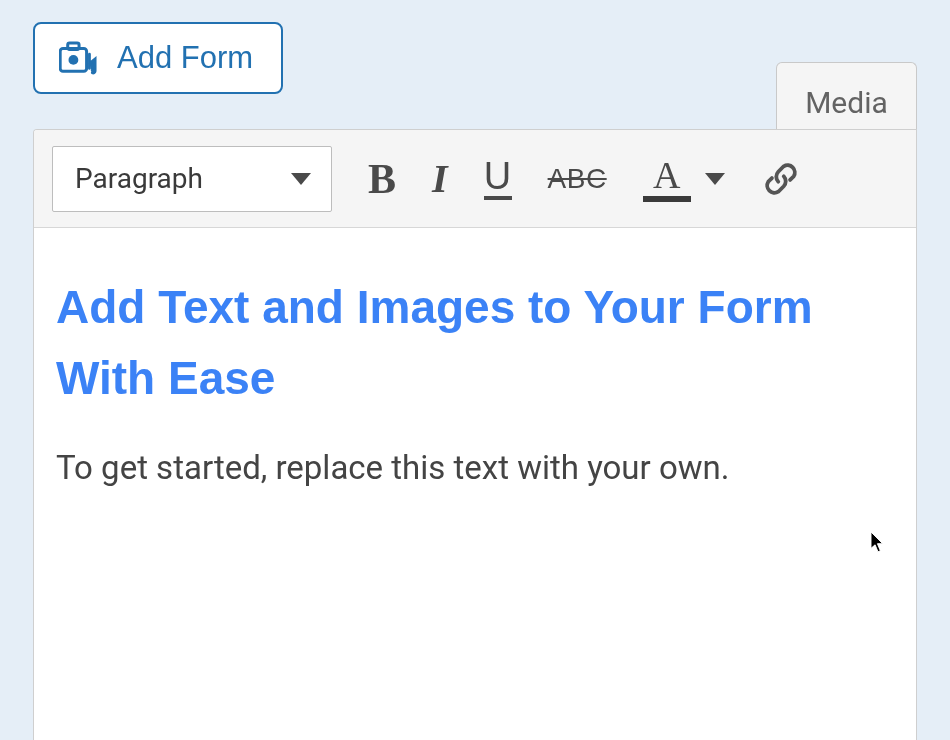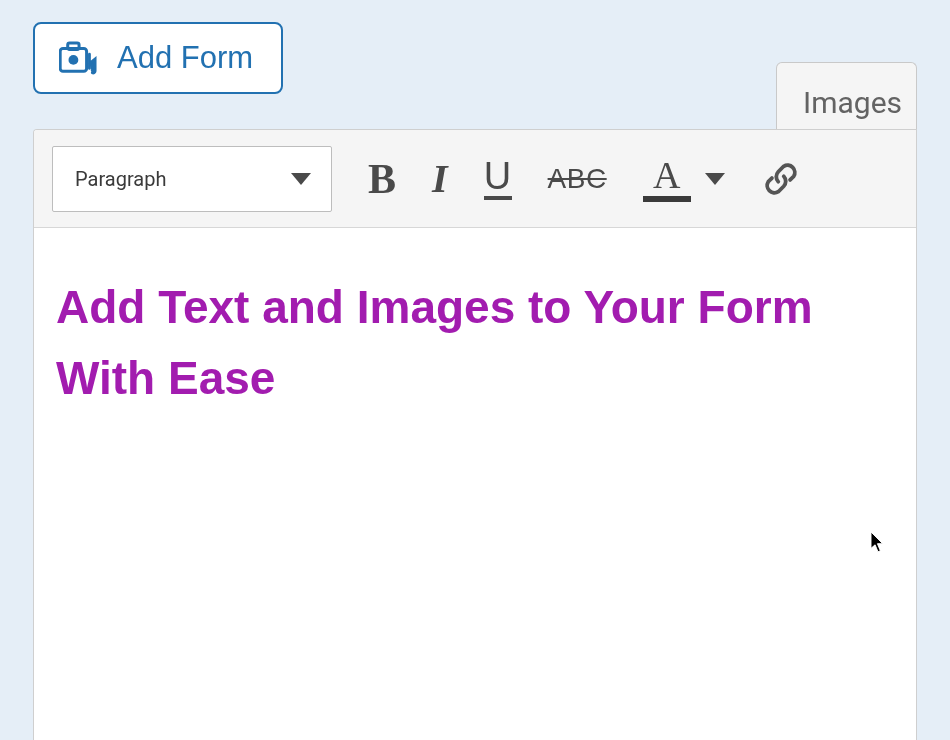--- a/index.html
+++ b/index.html
@@ -91,21 +91,21 @@
       width: 280px;
       background: #fff;
       border: 1px solid #bdbdbd;
       border-radius: 2px;
       display: flex;
       align-items: center;
       justify-content: space-between;
       padding: 0 20px 0 22px;
       cursor: pointer;
       color: #3a3a3a;
-      font-size: 20px;
+      font-size: 28px;
     }
     .caret-down {
       width: 0; height: 0;
       border-left: 10px solid transparent;
       border-right: 10px solid transparent;
       border-top: 12px solid #4a4a4a;
     }
 
     .tb-btn {
       display: flex;
@@ -130,21 +130,21 @@
     .tb-link svg { width:40px; height:40px; display:block; }
     .tb-link path { stroke:#555; stroke-width:4.2; fill:none; stroke-linecap:round; }
 
     
     .content {
       padding: 44px 22px 20px 22px;
     }
     .content h2 {
       font-size: 46px;
       font-weight: 700;
-      color: #a21caf;
+      color: #3b82f6;
       line-height: 1.55;
       margin-bottom: 30px;
       font-family: -apple-system, BlinkMacSystemFont, "Segoe UI", Helvetica, Arial, sans-serif;
     }
     .content p {
       font-size: 33px;
       color: #444;
       line-height: 1.4;
     }
 
@@ -169,21 +169,21 @@
       <circle cx="15" cy="20" r="5.2" fill="#2271b1"></circle>
       <path d="M32 14 v15 M32 24 l6 -5 v13 a2 2 0 0 1 -3 1.6" fill="#2271b1" stroke="#2271b1" stroke-width="3" stroke-linecap="round"></path>
       <circle cx="36" cy="31" r="2.4" fill="#2271b1"></circle>
     </svg>
   </span>
   <span>Add Form</span>
 </button>
 
 <div class="tabs-row">
   <div class="tab visual">
-    <span>Images</span>
+    <span>Media</span>
   </div>
 </div>
 
 <div class="editor-wrap">
   <div class="toolbar">
     <div class="format-select">
       <span>Paragraph</span>
       <span class="caret-down"></span>
     </div>
     <div class="tb-btn tb-bold">
@@ -211,20 +211,21 @@
         <svg viewBox="0 0 44 44">
           <path d="M19 25 a8 8 0 0 1 0 -11 l6 -6 a8 8 0 0 1 11 11 l-4 4"></path>
           <path d="M25 19 a8 8 0 0 1 0 11 l-6 6 a8 8 0 0 1 -11 -11 l4 -4"></path>
         </svg>
       </span>
     </div>
   </div>
 
   <div class="content">
     <h2>Add Text and Images to Your Form With Ease</h2>
+    <p>To get started, replace this text with your own.</p>
   </div>
 </div>
 
 <div class="cursor-pointer">
   <svg viewBox="0 0 12 18">
       <path d="M0 0 L0 14 L3.5 11 L6 17 L8 16 L5.5 10 L10 10 Z"></path>
     </svg>
 </div>
 
 </body></html>

